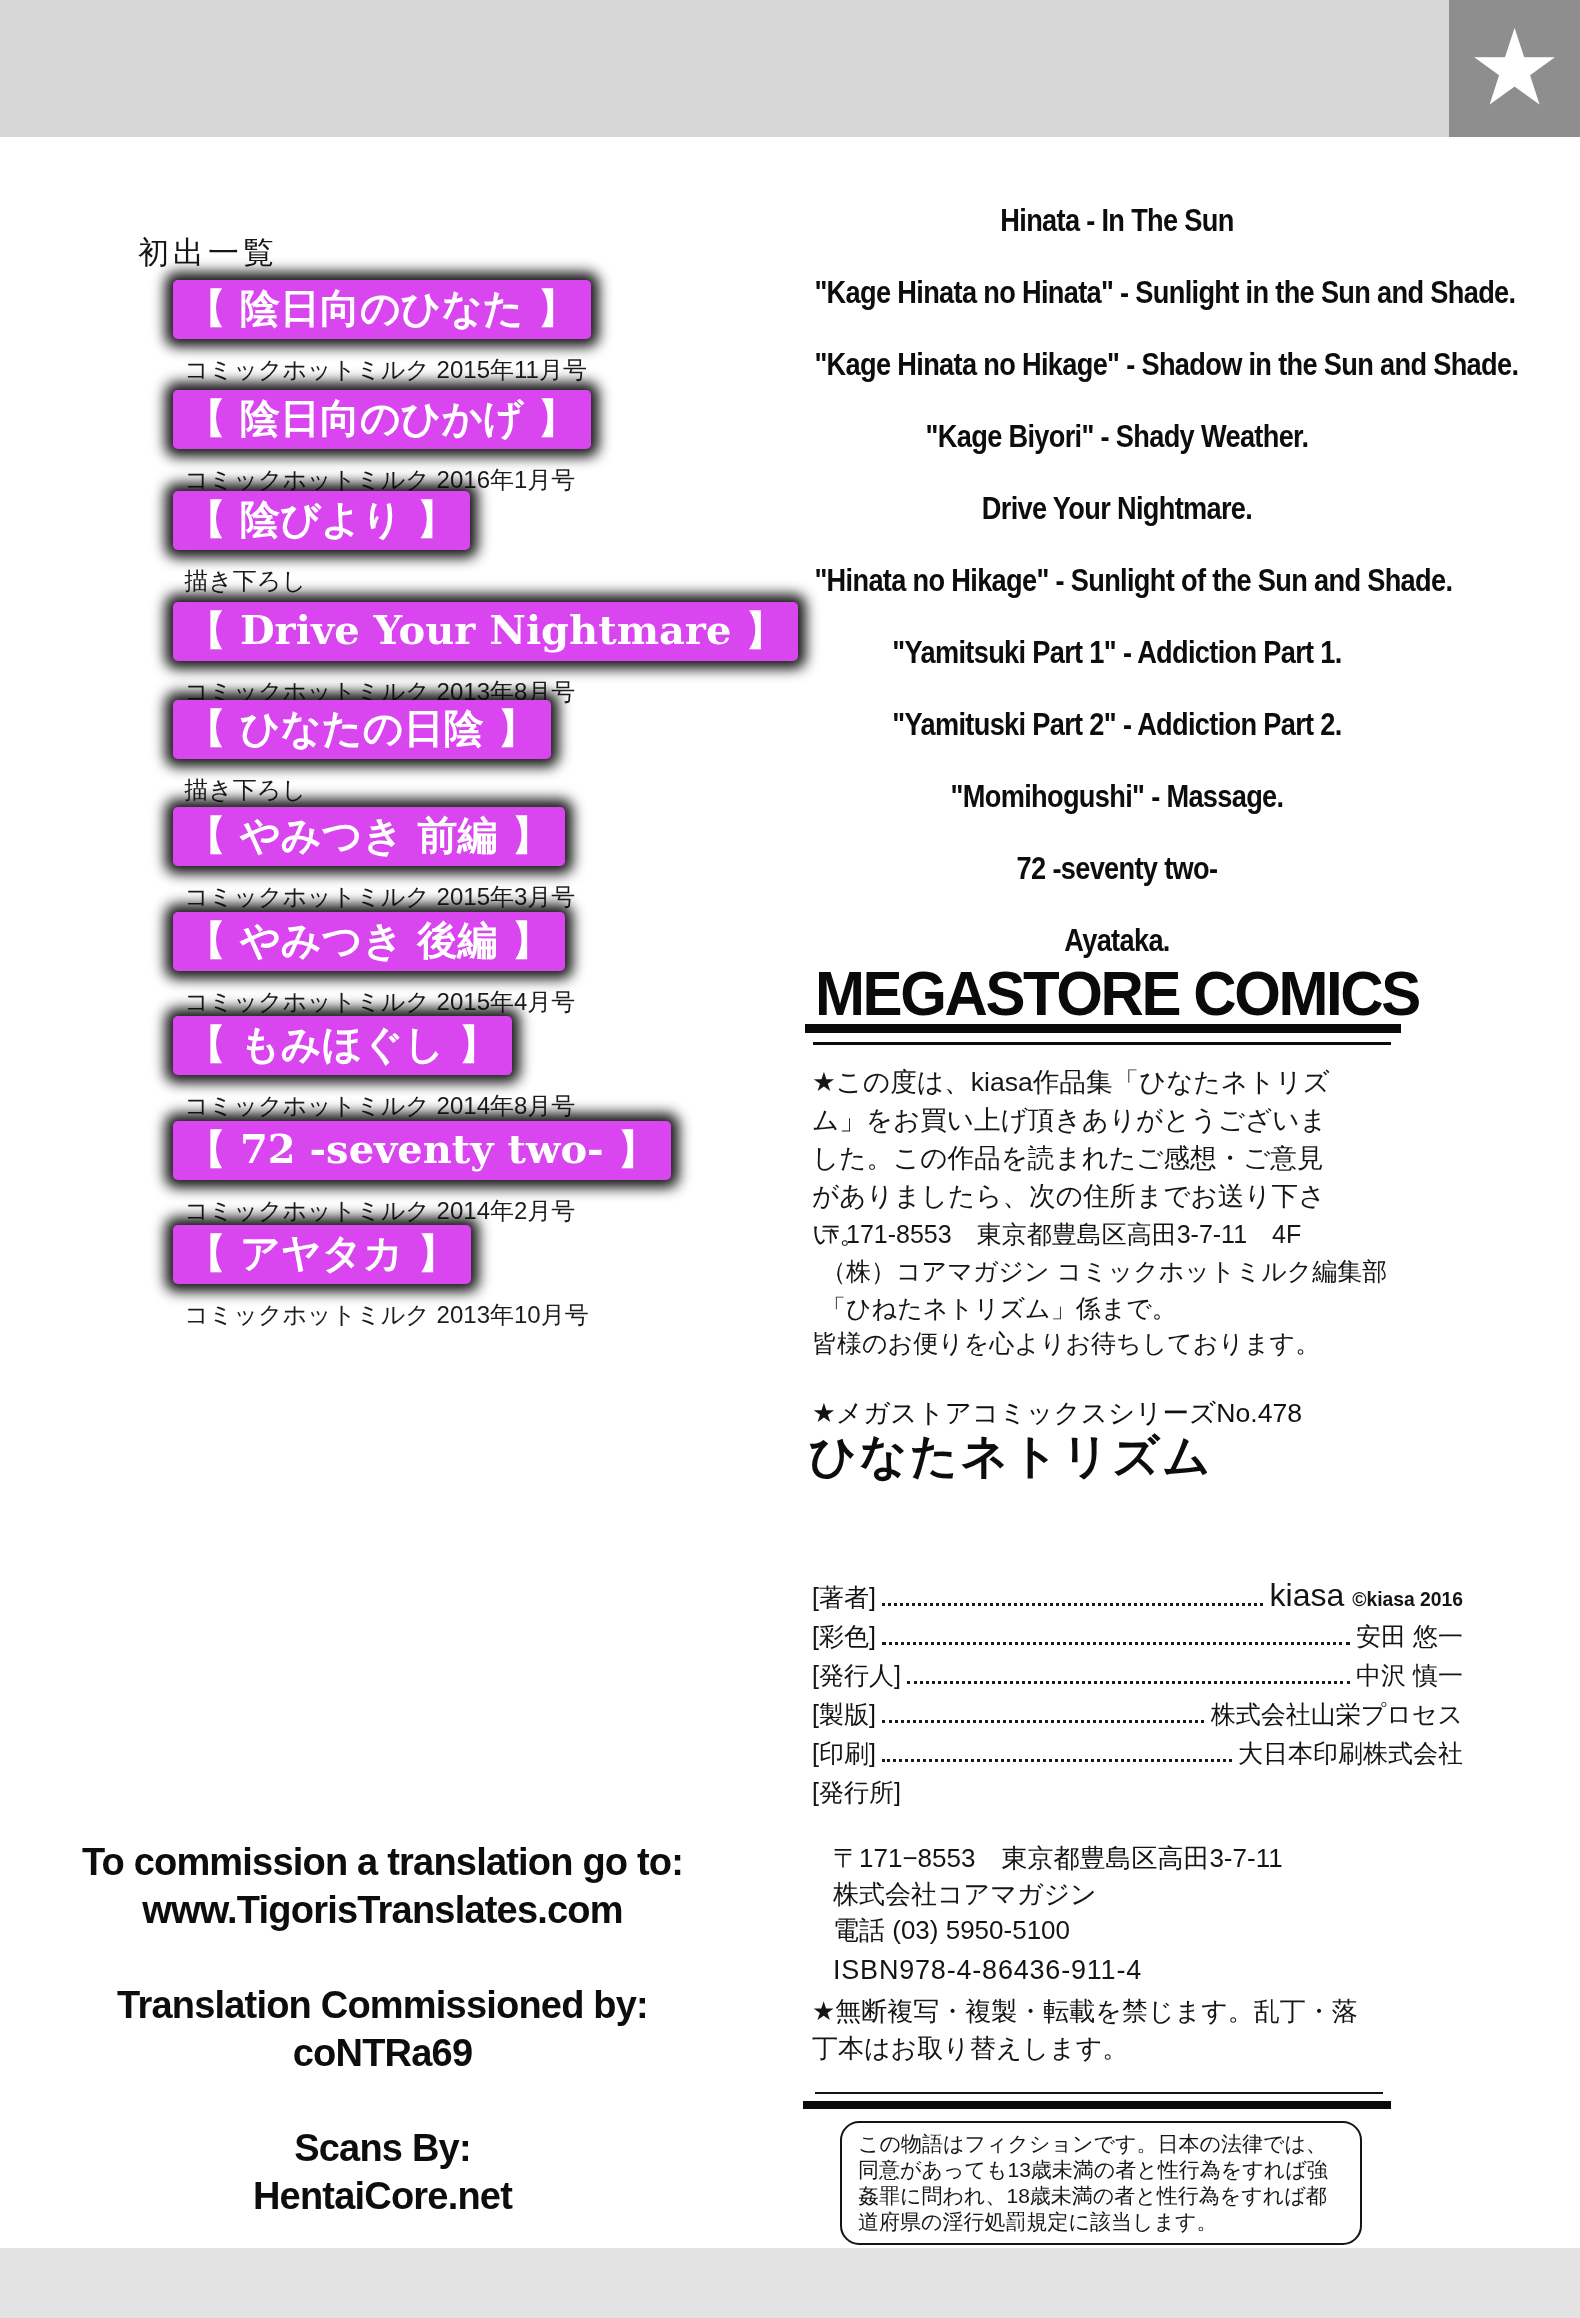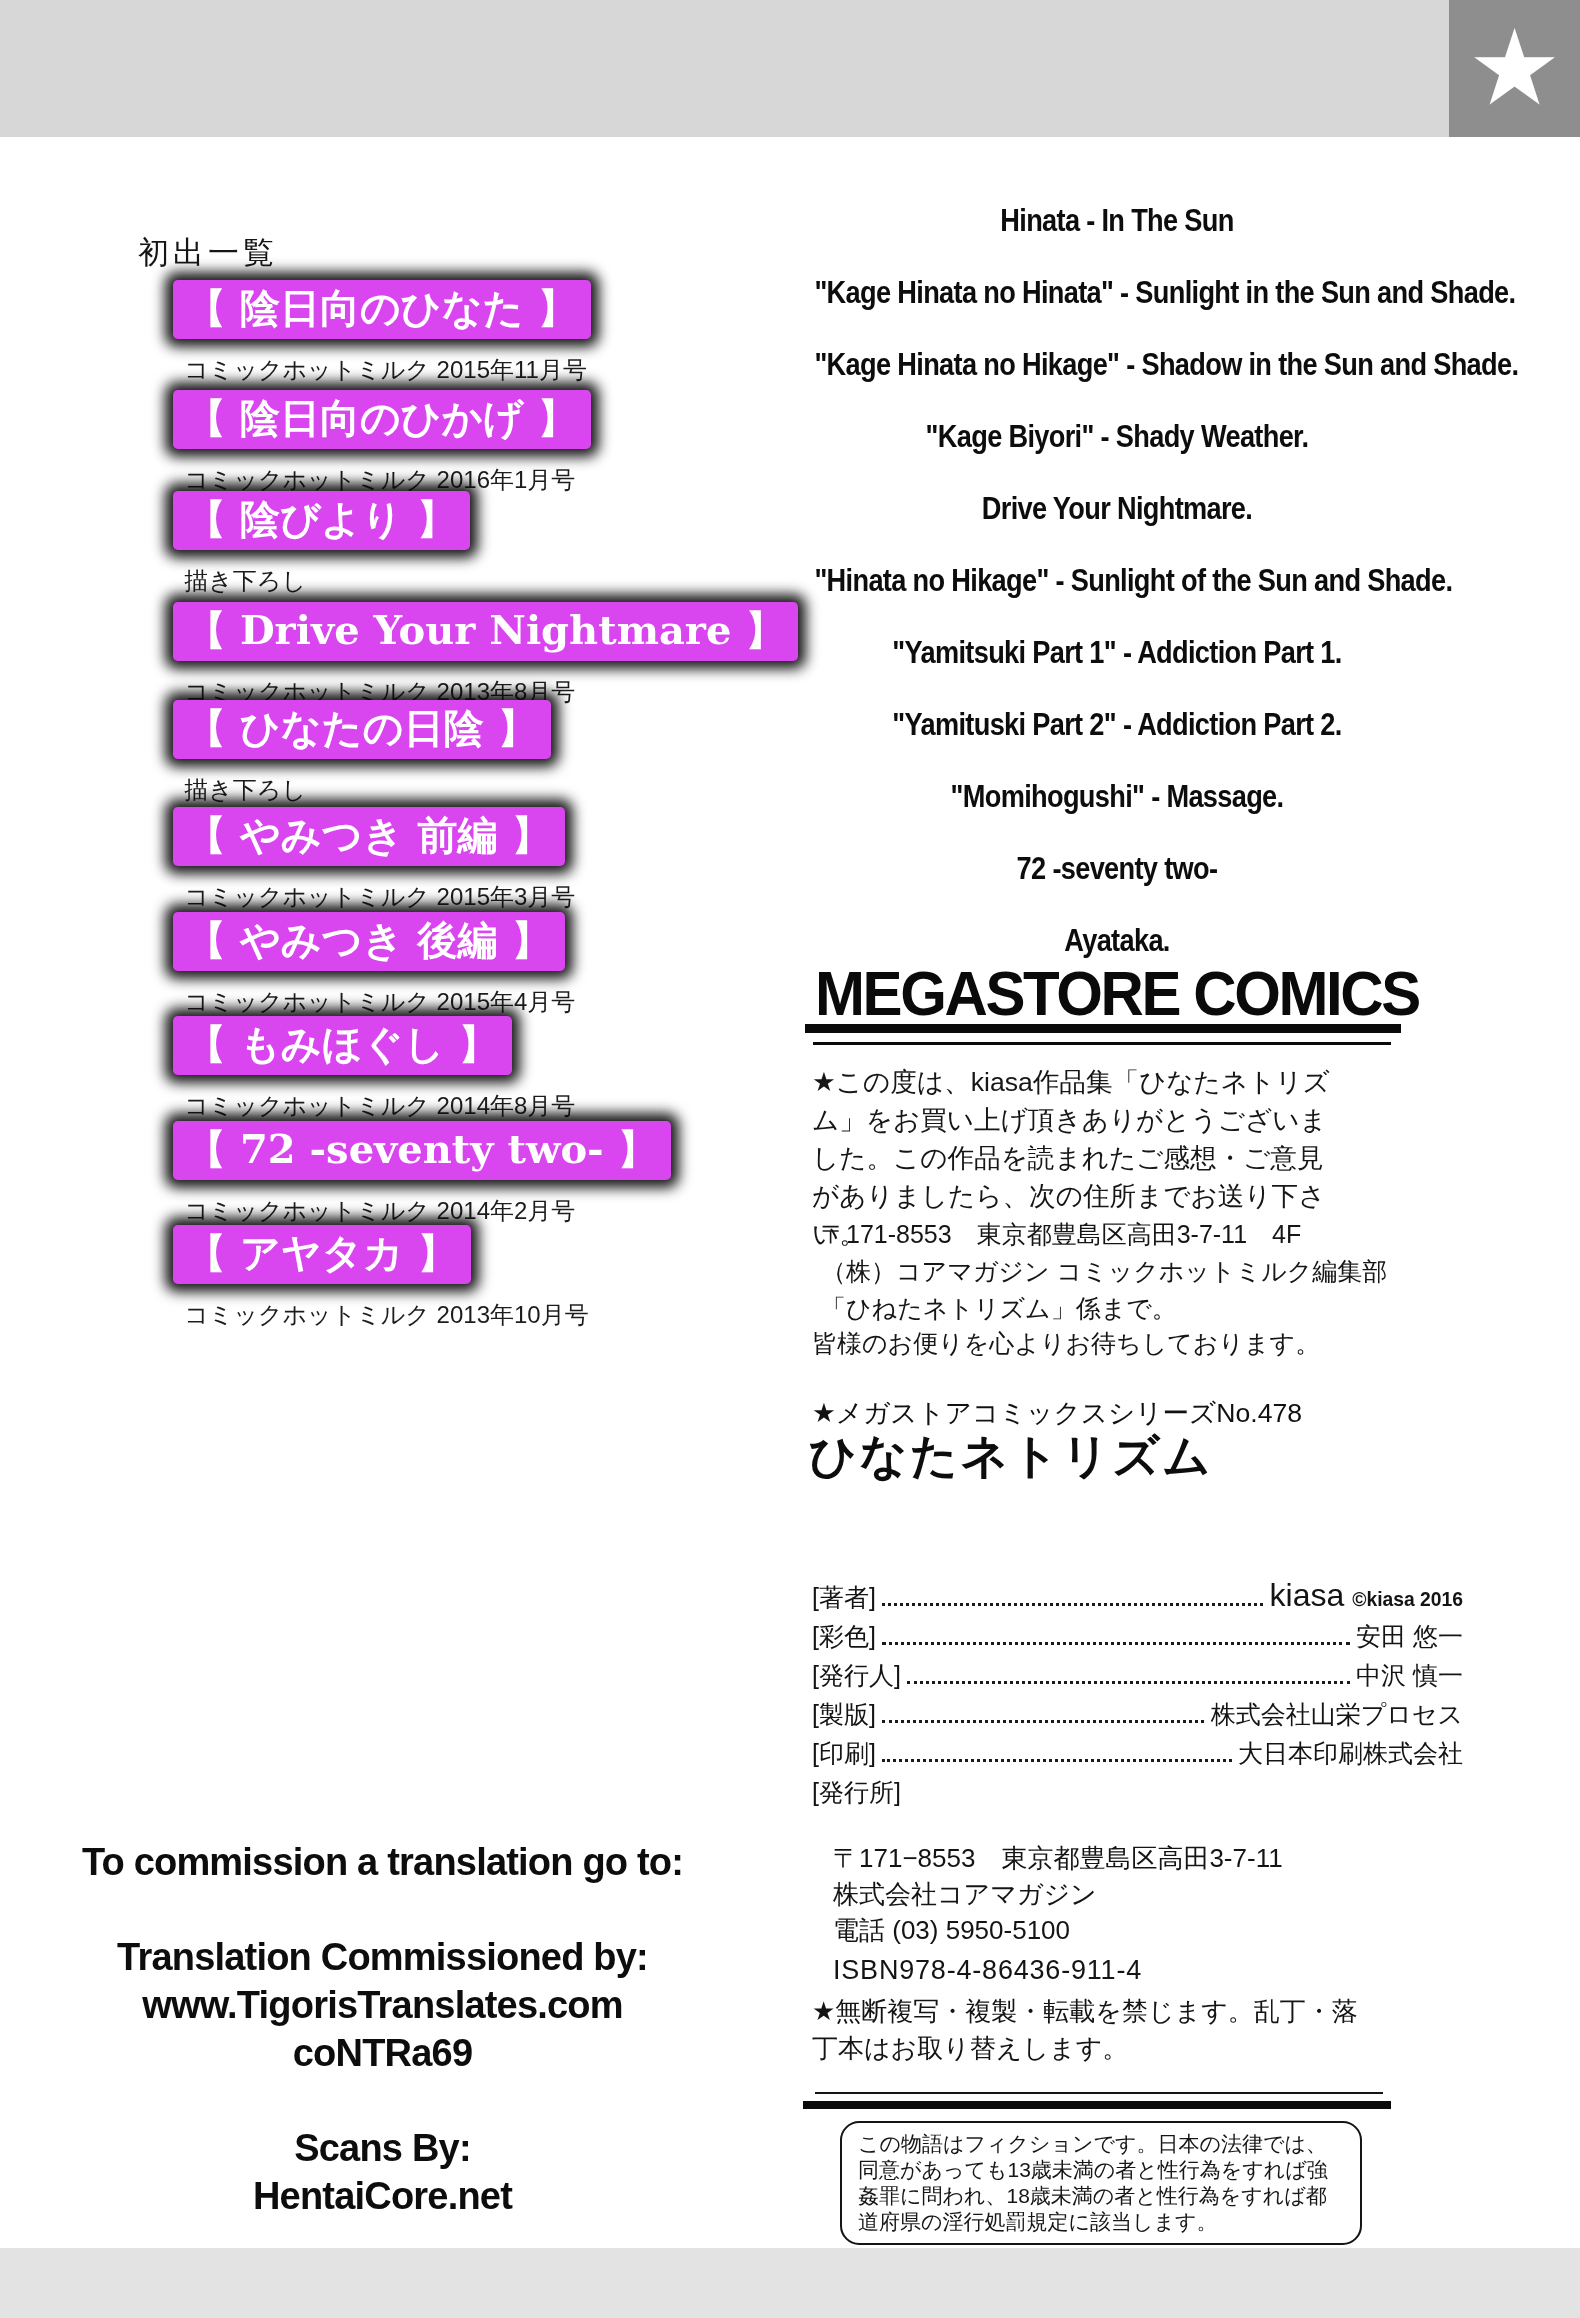--- a/index.html
+++ b/index.html
@@ -193,22 +193,22 @@
   <div class="isbn">ISBN978-4-86436-911-4</div>
   <div class="copyright">★無断複写・複製・転載を禁じます。乱丁・落丁本はお取り替えします。</div>
 
   <div class="rule-thin2"></div>
   <div class="rule-thick2"></div>
 
   <div class="disclaimer-box">この物語はフィクションです。日本の法律では、同意があっても13歳未満の者と性行為をすれば強姦罪に問われ、18歳未満の者と性行為をすれば都道府県の淫行処罰規定に該当します。</div>
 
   <div class="translator-note">
     <div class="tl-line">To commission a translation go to:</div>
+    <div class="tl-line">www.TigorisTranslates.com</div>
     <div class="tl-line tl-gap">Translation Commissioned by:</div>
-    <div class="tl-line">www.TigorisTranslates.com</div>
     <div class="tl-line">coNTRa69</div>
     <div class="tl-line tl-gap">Scans By:</div>
     <div class="tl-line">HentaiCore.net</div>
   </div>
 
   <div class="bottom-band"></div>
 
 </div>
 
 

